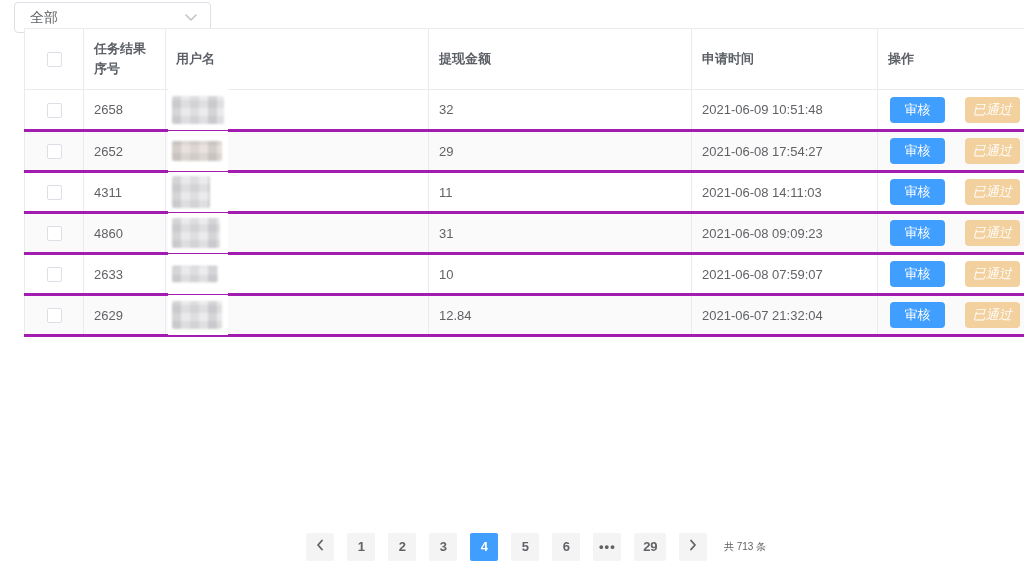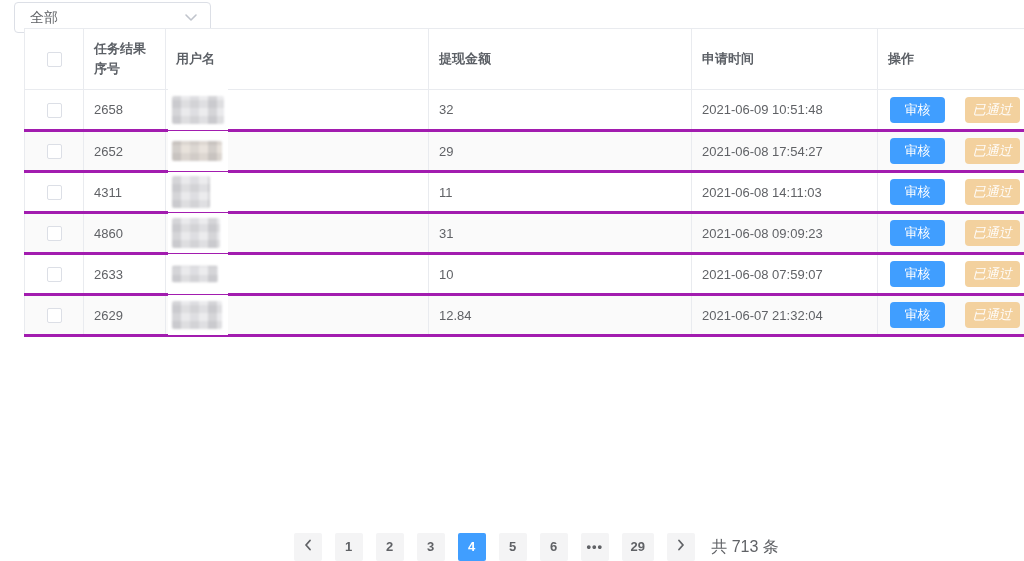--- a/index.html
+++ b/index.html
@@ -113,21 +113,21 @@
     min-width: 28px; height: 28px; line-height: 28px;
     margin: 0 6.5px; padding: 0 4px;
     background: #f4f4f5; border-radius: 2px;
     text-align: center; font-weight: 700; color: #606266;
     cursor: pointer; user-select: none;
     display: flex; align-items: center; justify-content: center;
   }
   .pg-item.active { background: #409eff; color: #fff; cursor: default; }
   .pg-item.wide { min-width: 32px; }
   .pg-ellipsis { letter-spacing: 1px; font-weight: 700; }
-  .pg-total { margin-left: 10px; font-size: 16px; color: #606266; font-weight: 400; }
+  .pg-total { margin-left: 10px; font-size: 10px; color: #606266; font-weight: 400; }
 </style>
 </head>
 <body>
 
 <div class="filter-select">
   <span>全部</span>
   <span class="chev">
     <svg width="14" height="9" viewBox="0 0 14 9">
         <polyline points="2,2 7,7 12,2" fill="none" stroke="#c0c4cc" stroke-width="1.6" stroke-linecap="round" stroke-linejoin="round"></polyline>
       </svg>

